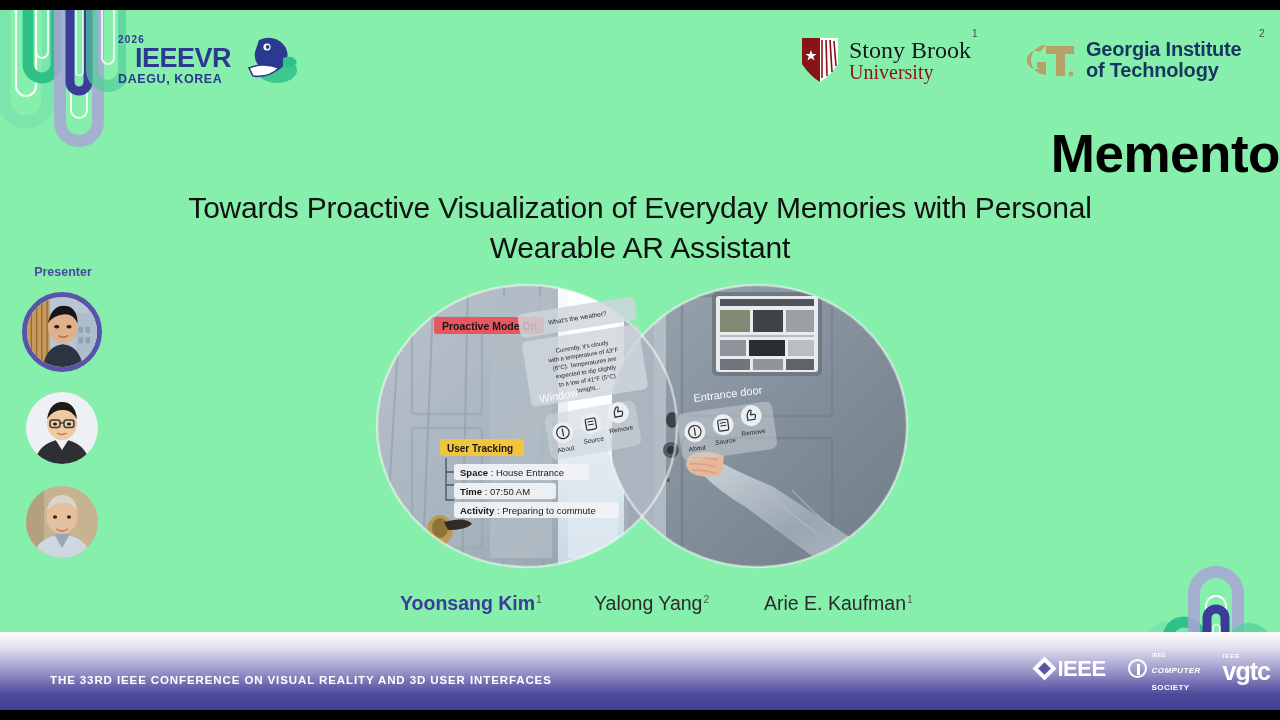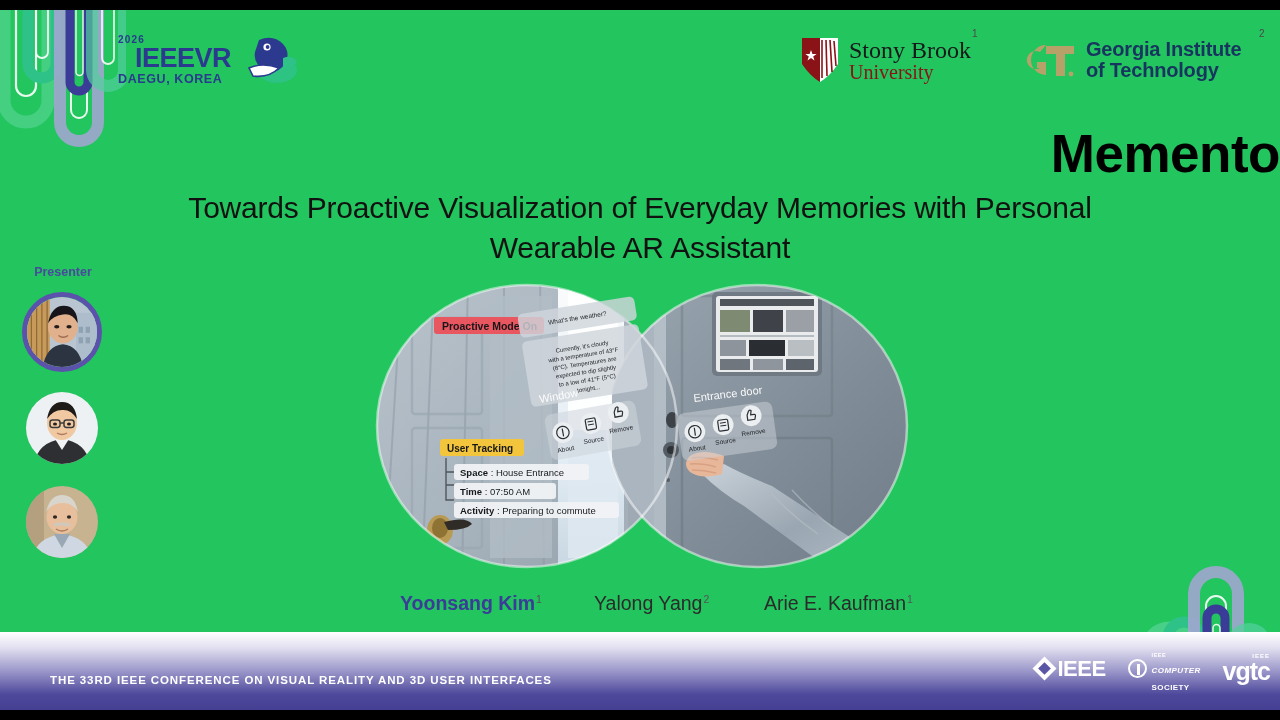--- a/index.html
+++ b/index.html
@@ -17,21 +17,21 @@
   .letterbox-top {
     position: absolute; left: 0; top: 0; width: 1280px; height: 10px;
     background: #000;
   }
   .letterbox-bottom {
     position: absolute; left: 0; bottom: 0; width: 1280px; height: 10px;
     background: #000;
   }
   .canvas {
     position: absolute; left: 0; top: 10px; width: 1280px; height: 700px;
-    background: #22c55e;
+    background: #86efac;
     overflow: hidden;
   }
 
   
   .deco-topleft {
     position: absolute; left: -4px; top: -96px;
     width: 130px; height: 290px;
     pointer-events: none;
   }
   .deco-bottomright {
@@ -186,21 +186,21 @@
     border: 2px solid #fff; position: relative;
   }
   .cs-circle::after {
     content: ""; position: absolute; left: 7px; top: 3px;
     width: 3px; height: 11px; background: #fff;
   }
   .cs-text { line-height: 1.05; color: #fff; }
   .cs-t0 { font-size: 5.5px; font-weight: bold; letter-spacing: 0.5px; }
   .cs-t1 { font-size: 8px; font-weight: bold; letter-spacing: 0.4px; font-style: italic; }
   .cs-t2 { font-size: 8px; font-weight: bold; letter-spacing: 0.4px; }
-  .vgtc-mark { text-align: right; color: #fff; line-height: 1; }
+  .vgtc-mark { text-align: left; color: #fff; line-height: 1; }
   .vgtc-top { font-size: 6px; font-weight: bold; letter-spacing: 1px; }
   .vgtc-main { font-size: 25px; font-weight: bold; letter-spacing: -1px; }
 </style>
 </head>
 <body>
 
 <div class="slide">
 
   <div class="letterbox-top"></div>
 

